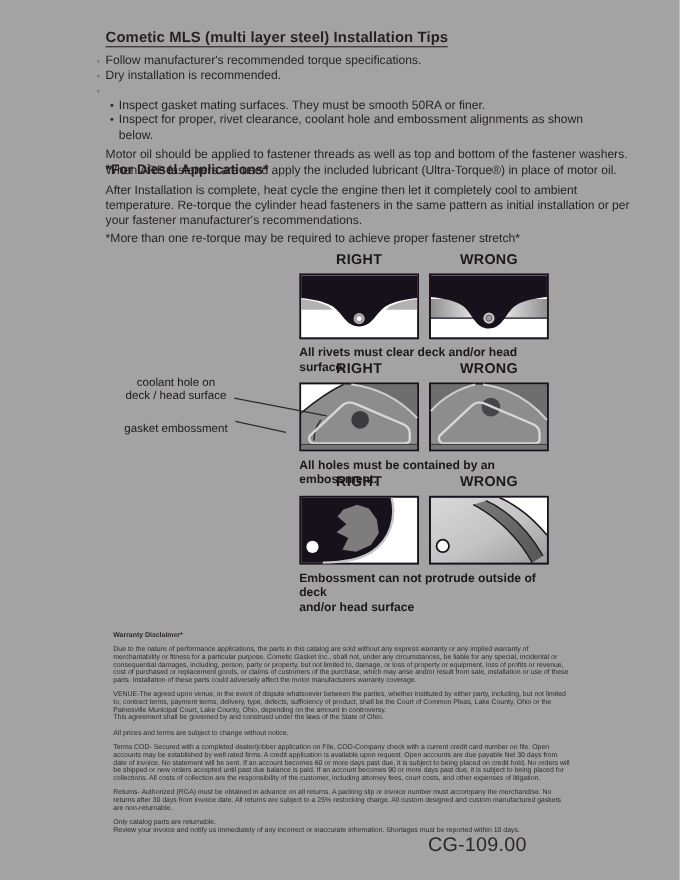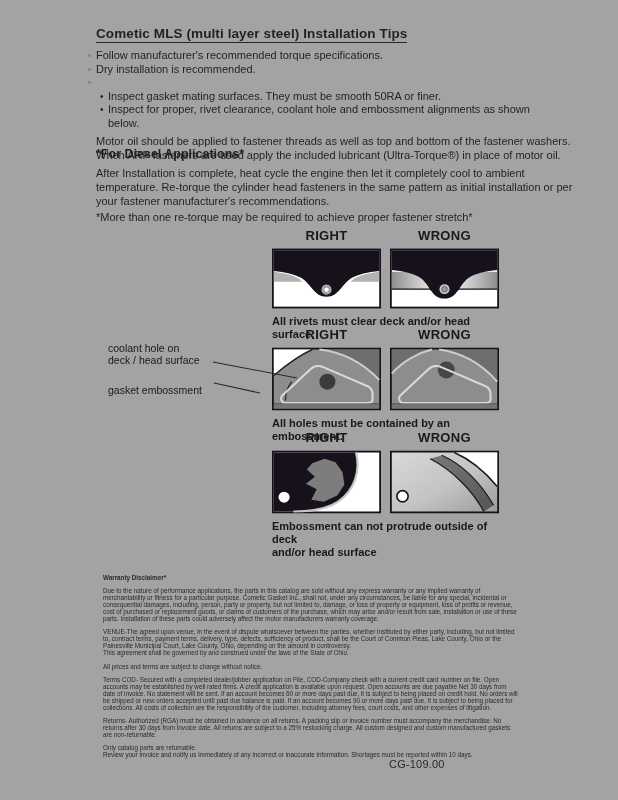--- a/index.html
+++ b/index.html
@@ -25,29 +25,29 @@
   .note{top:211px;}
   
   .fig{position:absolute;left:236px;width:227px;margin-left:36px;}
   .fig-labels{display:flex;gap:9px;}
   .fig-labels .fl{width:122px;text-align:center;font-size:13px;font-weight:600;letter-spacing:.3px;color:#1c1719;}
   .fig-boxes{display:flex;gap:9px;margin-top:2px;}
   .fig-caption{margin-top:3px;font-size:11px;font-weight:bold;line-height:13px;color:#1c1719;}
   .fig1{top:228px;}
   .fig2{top:327px;}
   .fig3{top:430px;}
-  .ptr-labels{left:108px;top:342px;width:104px;text-align:left;font-size:10.5px;line-height:12px;color:#1c1719;}
+  .ptr-labels{left:108px;top:342px;width:104px;text-align:center;font-size:10.5px;line-height:12px;color:#1c1719;}
   .ptr-labels .lab2{margin-top:18px;}
   svg{display:block;}
   
   .fineprint{left:103px;top:575px;width:416px;font-size:6.3px;line-height:6.9px;color:#2c2829;}
   .fineprint .fp-h{font-weight:bold;margin:0 0 6.5px 0;}
   .fineprint p{margin:0 0 6.5px 0;}
   .fineprint p.tight{margin-bottom:0;}
-  .footer-code{left:389px;top:758px;font-size:11px;color:#2b2627;letter-spacing:.2px;}
+  .footer-code{left:389px;top:758px;font-size:18px;color:#2b2627;letter-spacing:.2px;}
 </style>
 </head>
 <body>
 
 <div class="page">
 
   <div class="abs doc-title">Cometic MLS (multi layer steel) Installation Tips</div>
 
   <div class="abs bullets">
     <div class="b">

